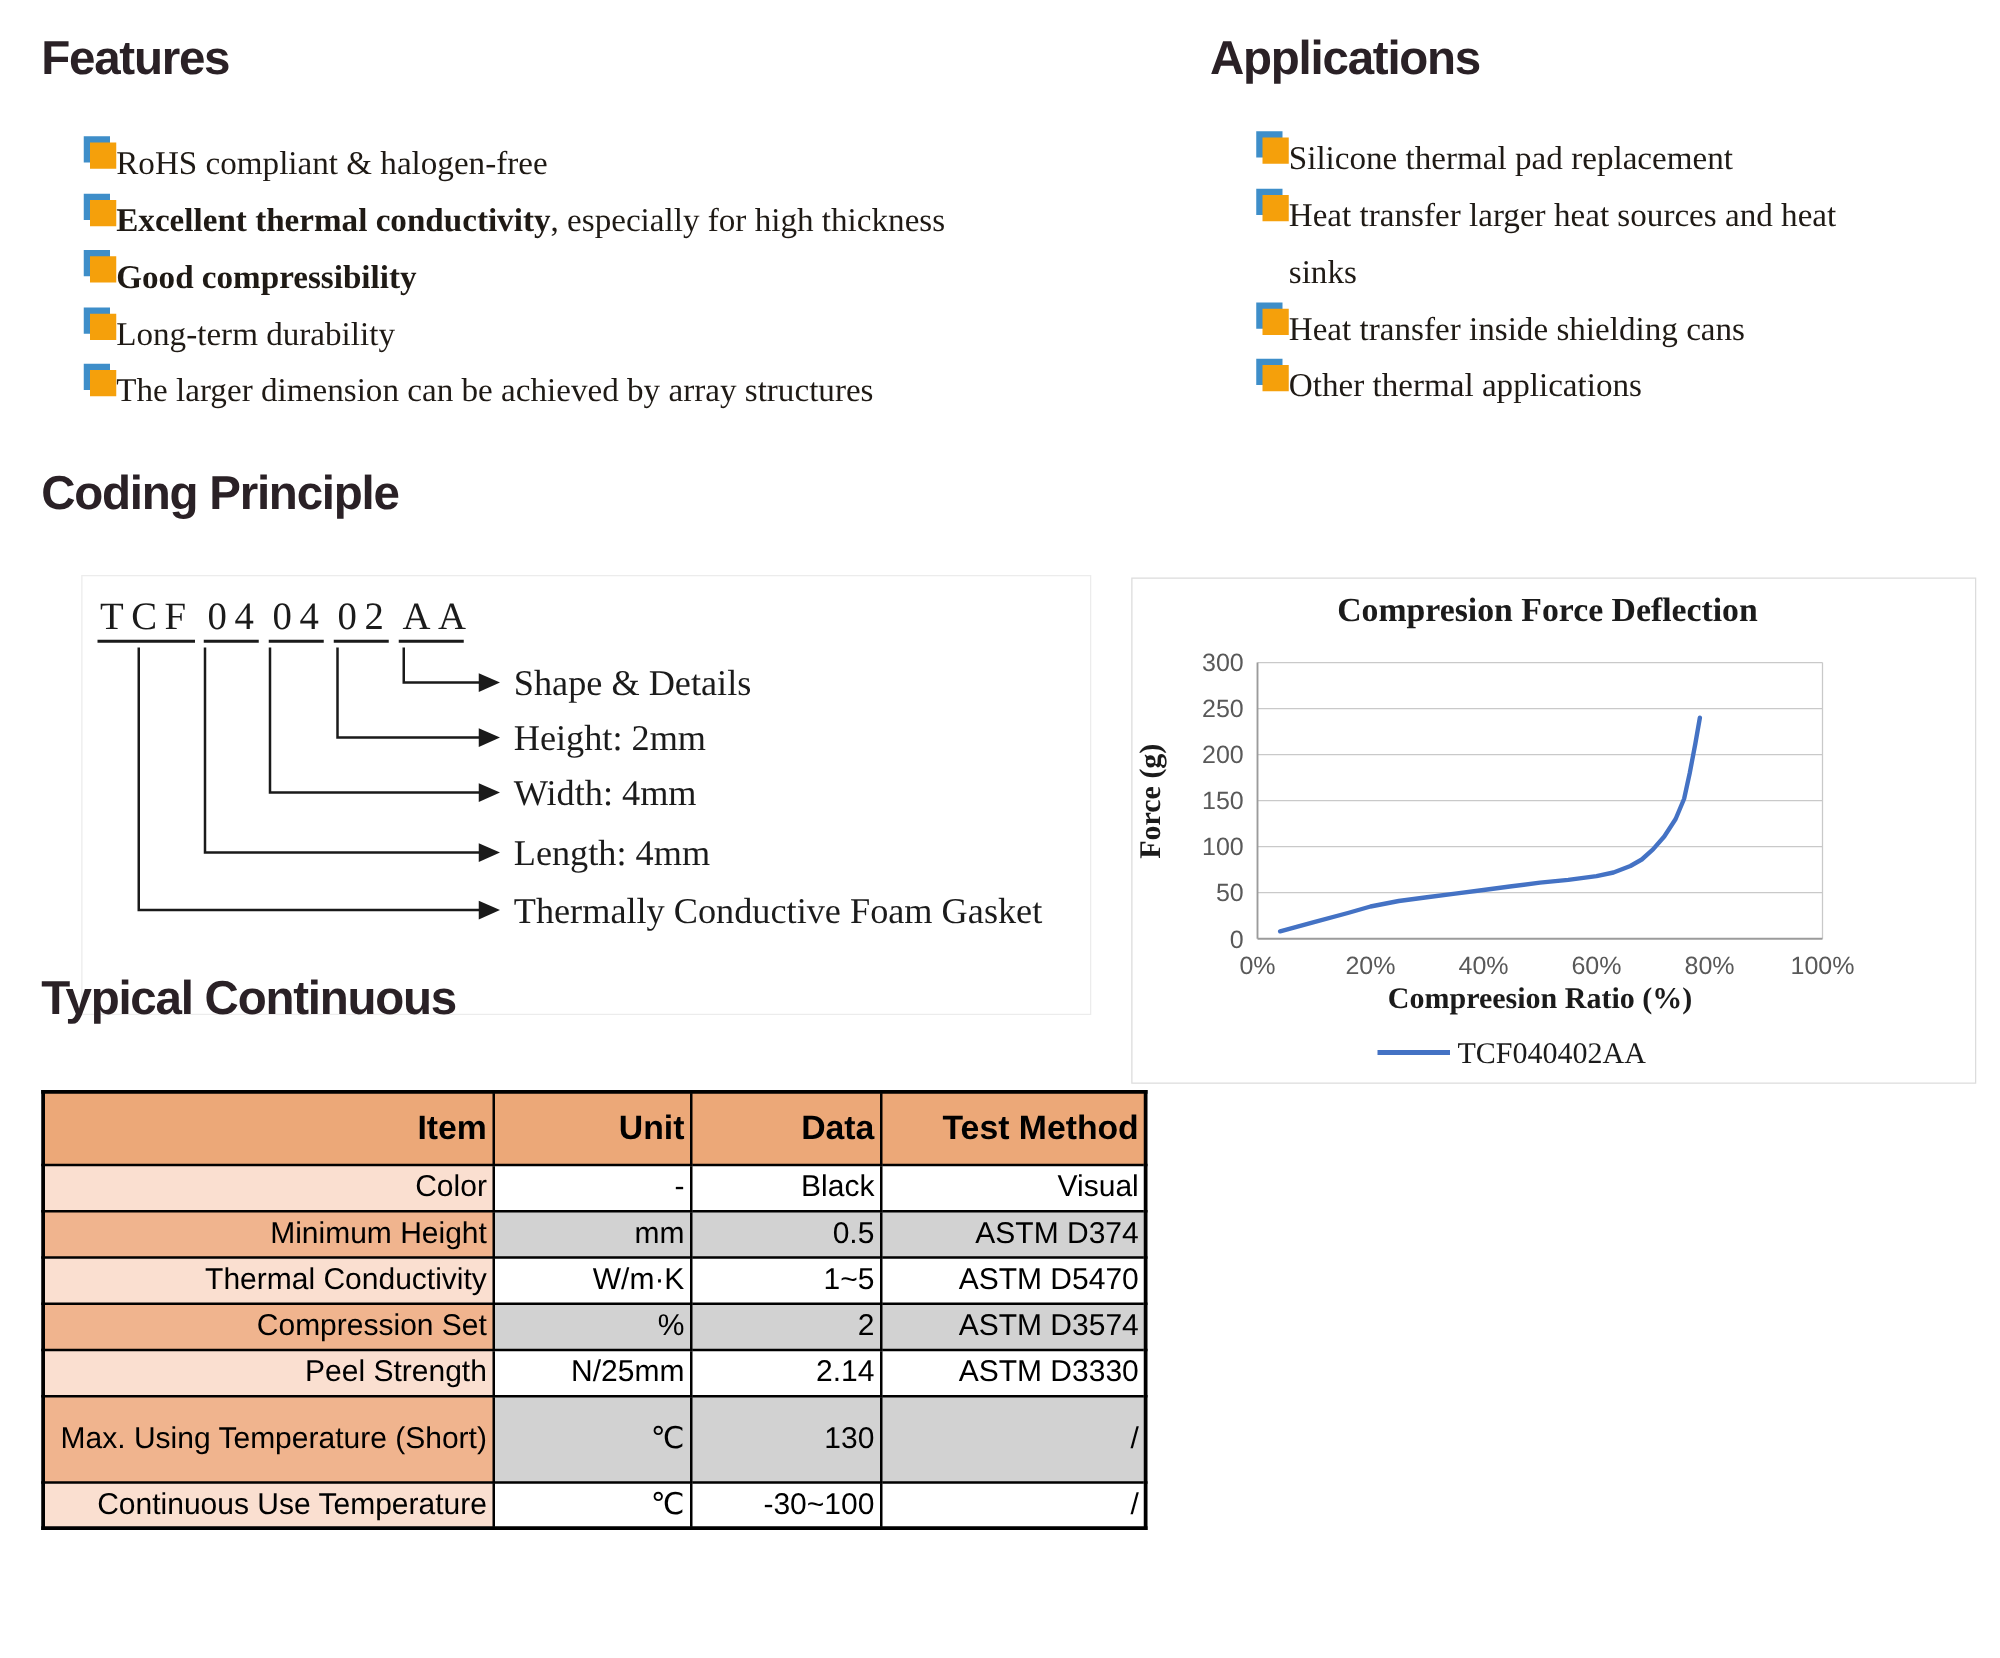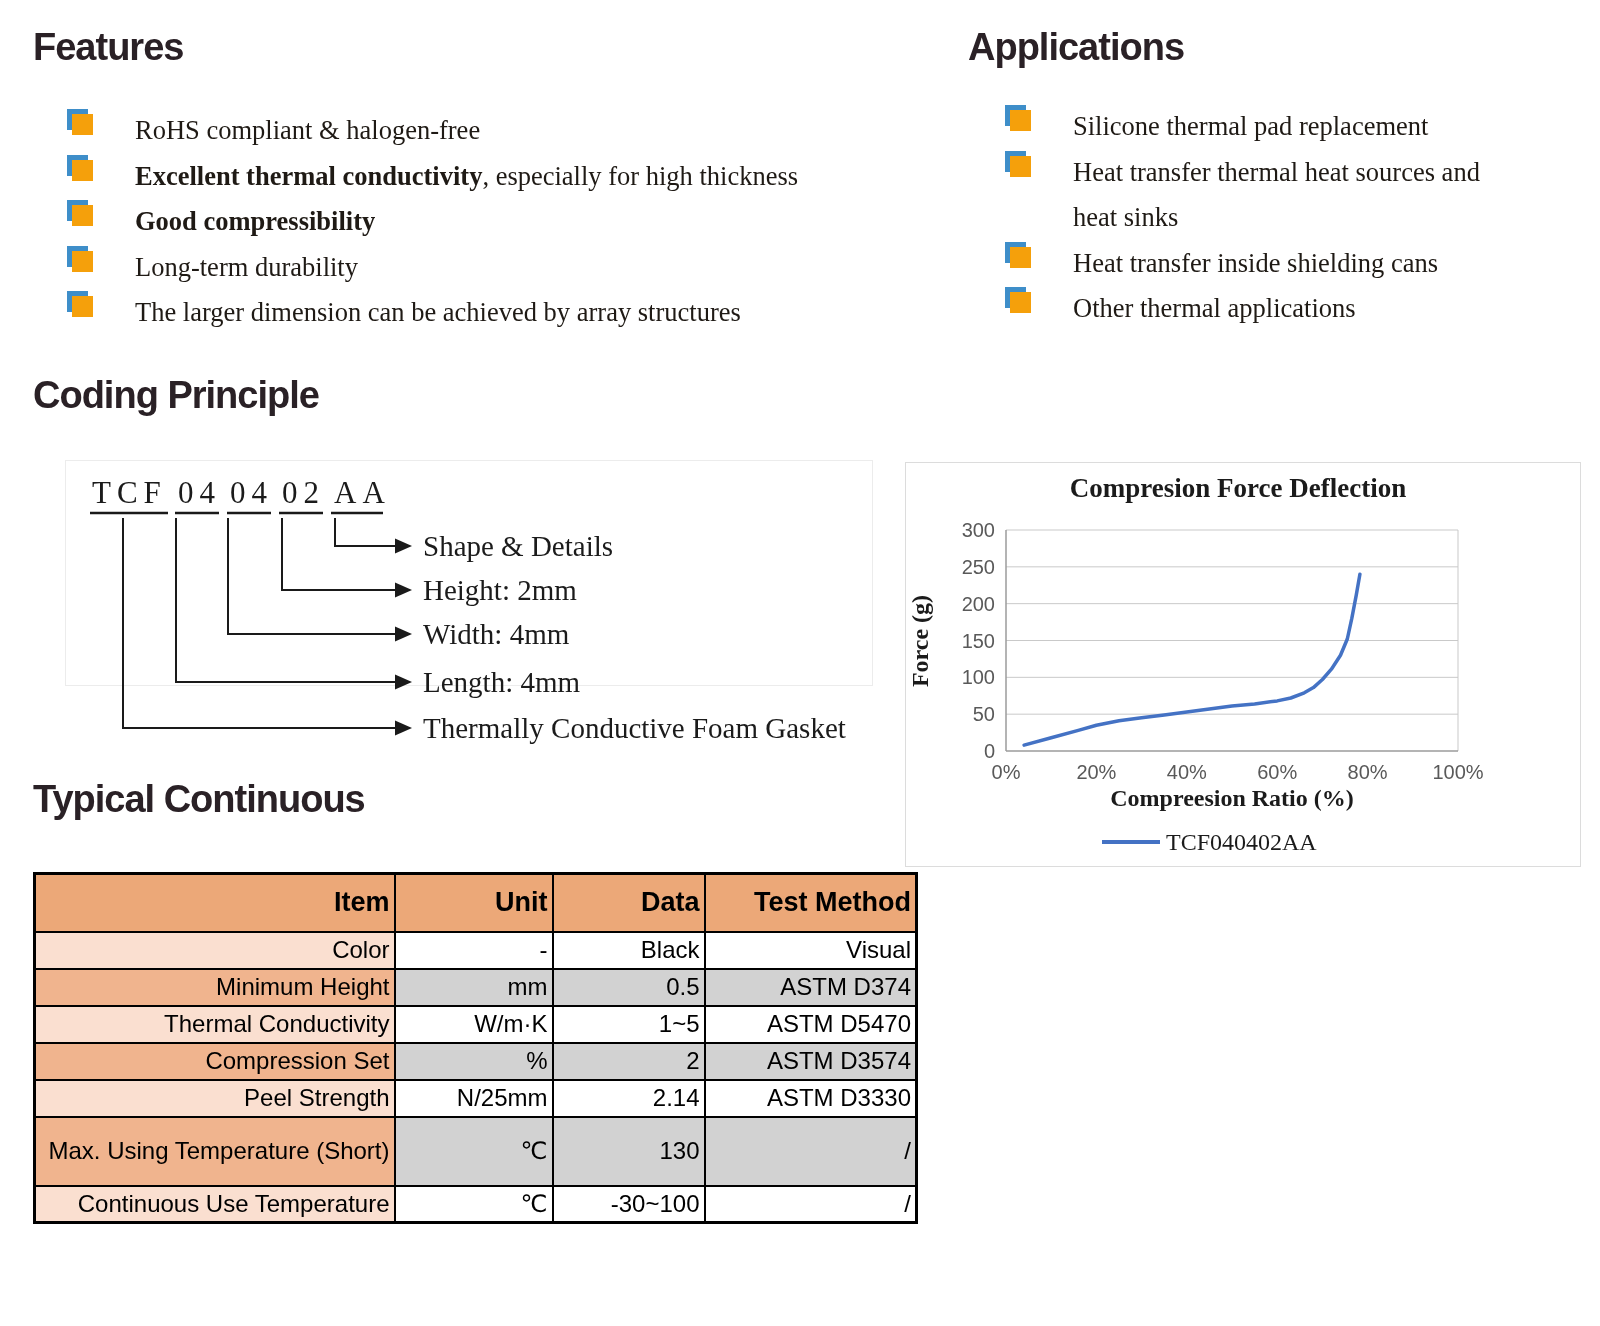--- a/index.html
+++ b/index.html
@@ -42,32 +42,31 @@
   }
   .bullet .blue-sq{
     position:absolute;left:-5px;top:-5px;width:21px;height:21px;
     background:var(--accent-blue);
   }
   .bullet .orange-sq{
     position:absolute;left:0;top:0;width:21px;height:21px;
     background:var(--accent-orange);
   }
   .btext{
-    margin-left:42px;
     font-size:26.5px;
     line-height:45.5px;
     color:var(--body-text);
   }
   .btext .bold-part{font-weight:bold;}
   #features-list .bitem{height:45.5px;}
   #applications-list .btext{max-width:450px;}
   
   #coding-diagram{
-    position:absolute;left:65px;top:460px;width:808px;height:226px;
-    border:1px solid #ececec;background:#fff;padding-left:12px;
+    position:absolute;left:65px;top:460px;width:808px;height:352px;
+    border:1px solid #ececec;background:#fff;
   }
   #coding-diagram svg{display:block;}
   .code-text{
     font-family:"Liberation Serif",serif;
     font-size:31px;fill:#1b1b1b;letter-spacing:6px;
   }
   .diag-label{
     font-family:"Liberation Serif",serif;
     font-size:29px;fill:#1b1b1b;
   }
@@ -179,21 +178,21 @@
         <span class="blue-sq"></span>
         <span class="orange-sq"></span>
       </span>
     <span class="btext">Silicone thermal pad replacement</span>
   </div>
   <div class="bitem">
     <span class="bullet">
         <span class="blue-sq"></span>
         <span class="orange-sq"></span>
       </span>
-    <span class="btext">Heat transfer thermal heat sources and heat sinks</span>
+    <span class="btext">Heat transfer larger heat sources and heat sinks</span>
   </div>
   <div class="bitem">
     <span class="bullet">
         <span class="blue-sq"></span>
         <span class="orange-sq"></span>
       </span>
     <span class="btext">Heat transfer inside shielding cans</span>
   </div>
   <div class="bitem">
     <span class="bullet">

